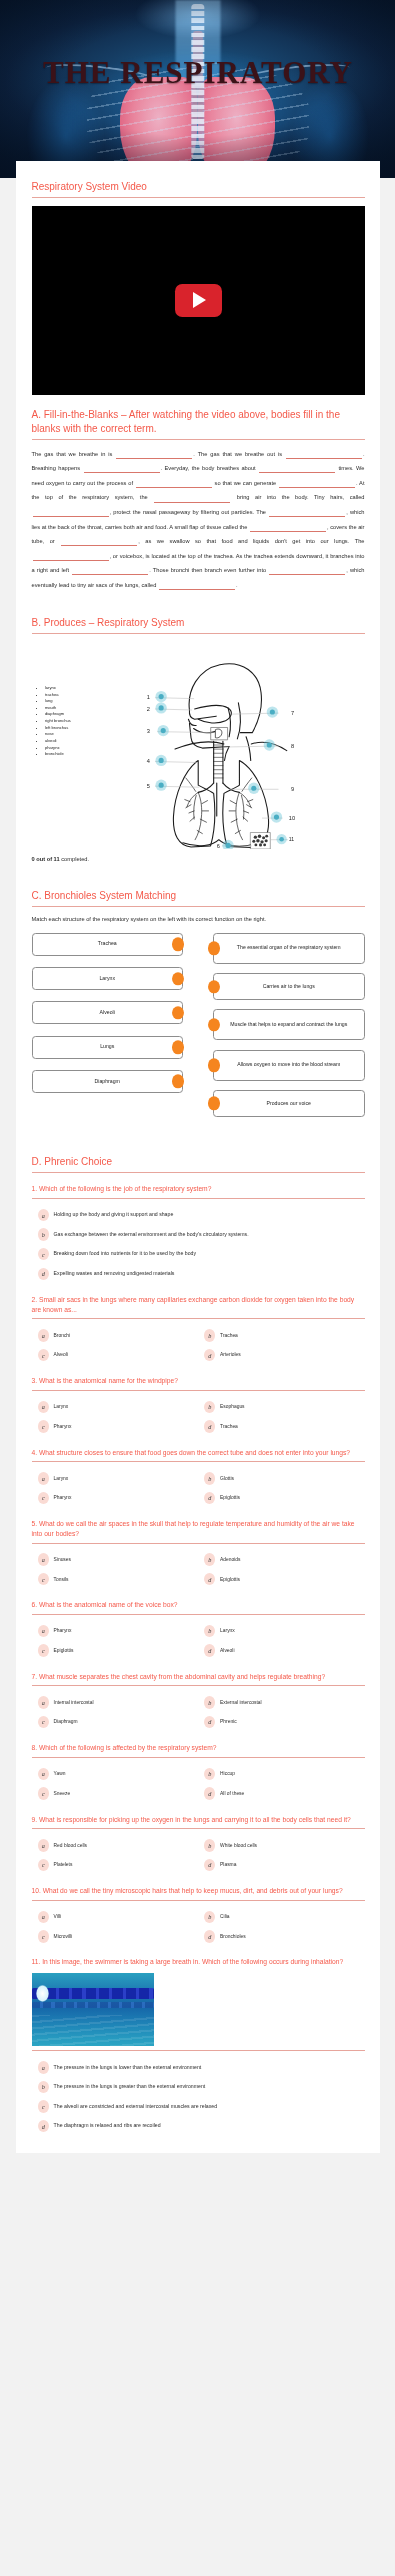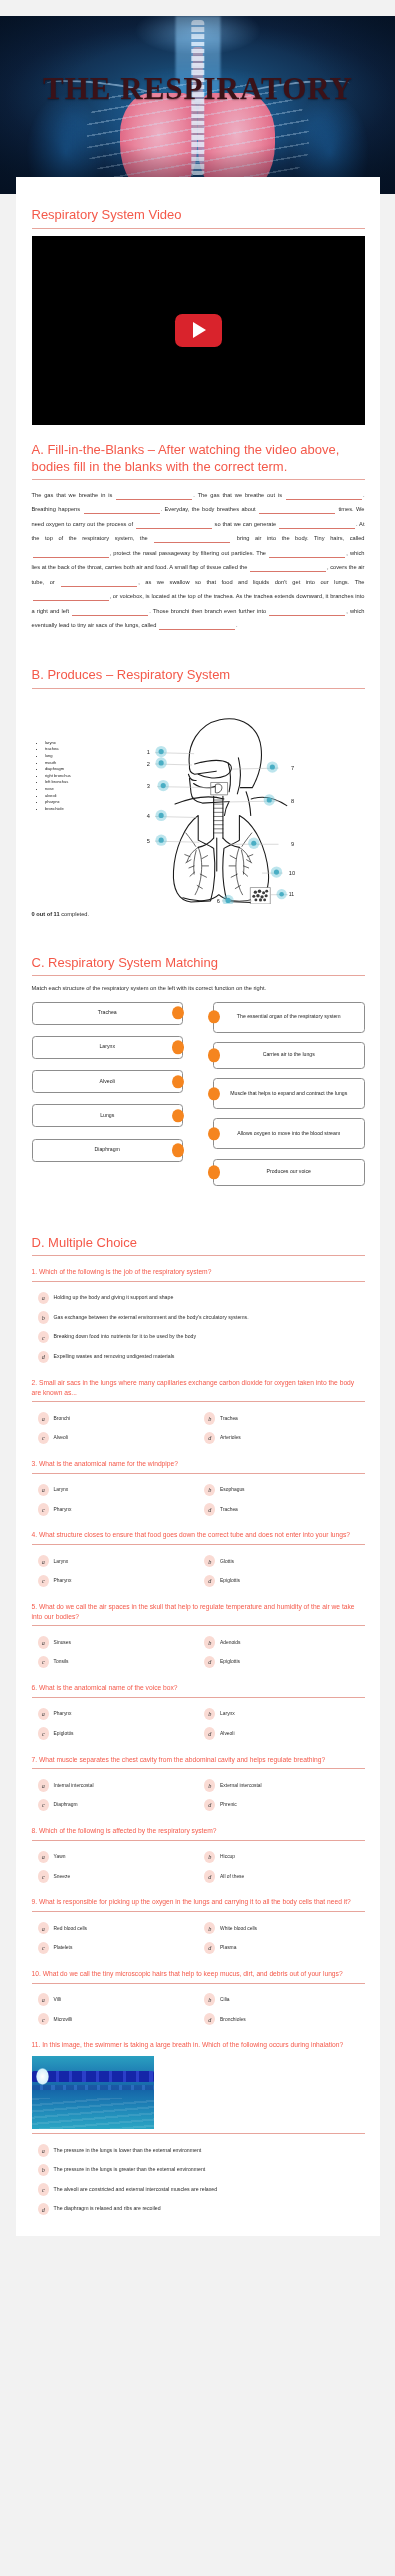--- a/index.html
+++ b/index.html
@@ -11,21 +11,20 @@
   }
   .page { width:396px; position:relative; }
 
   
   .hero {
     position: relative;
     width: 396px;
     height: 178px;
     overflow: hidden;
     background: radial-gradient(ellipse 70% 60% at 50% 45%, #1d5f8f 0%, #163f66 35%, #0d2341 70%, #081a31 100%);
-    margin-top: 16px;
   }
   .hero .torso {
     position:absolute; left:50%; top:-6%; width:88%; height:118%;
     transform: translateX(-50%);
     background:
       radial-gradient(ellipse 26% 17% at 50% 12%, rgba(130,200,255,.55), rgba(30,90,150,0) 70%),
       radial-gradient(ellipse 58% 46% at 50% 62%, rgba(40,140,220,.55), rgba(20,70,130,0) 72%),
       radial-gradient(ellipse 16% 40% at 12% 70%, rgba(35,130,210,.55), rgba(10,50,100,0) 70%),
       radial-gradient(ellipse 16% 40% at 88% 70%, rgba(35,130,210,.55), rgba(10,50,100,0) 70%);
     filter: blur(0.5px);
@@ -88,24 +87,24 @@
     position: relative;
     width: 364px;
     margin: -17px auto 14.4px;
     background:#fff;
     padding: 13.4px 15.5px 17.5px;
     z-index: 10;
   }
 
   .sec-title {
     color:#f4594a;
-    font-size: 13px;
+    font-size: 10px;
     font-weight: 400;
     line-height: 1.35;
-    margin-top: 16px;
+    margin-top: 6px;
   }
   .sec-rule { border-bottom:0.5px solid #e7a59c; margin: 3.6px 0 7.2px; }
 
   .video {
     width:100%; height:189px; background:#000;
     display:flex; align-items:center; justify-content:center;
     margin-bottom: 13.4px;
   }
   .play-btn {
     width:47px; height:33px; border-radius:7.2px; background:#d9232c;
@@ -419,21 +418,21 @@
           </g>
         </svg>
       </div>
     </div>
 
     <div class="completed">
       <b>0 out of 11</b><span> completed.</span>
     </div>
 
     <div style="height:20.6px"></div>
-    <div class="sec-title">C.  Respiratory System Matching</div>
+    <div class="sec-title">C.  Bronchioles System Matching</div>
     <div class="sec-rule"></div>
     <div class="match-intro">Match each structure of the respiratory system on the left with its correct function on the right.</div>
 
     <div class="match-grid">
       <div class="match-col left">
         <div class="match-item">
           <span>Trachea</span>
           <span class="dot"></span>
         </div>
         <div class="match-item">
@@ -472,21 +471,21 @@
           <span>Allows oxygen to move into the blood stream</span>
         </div>
         <div class="match-item" style="min-height:27px">
           <span class="dot"></span>
           <span>Produces our voice</span>
         </div>
       </div>
     </div>
 
     <div style="height:32px"></div>
-    <div class="sec-title">D. Multiple Choice</div>
+    <div class="sec-title">D. Phrenic Choice</div>
     <div class="sec-rule"></div>
 
     <div class="mc-block" id="mc-container">
         <div>
           <div class="q-text"><span>1.</span> <span>Which of the following is the job of the respiratory system?</span></div>
           <div class="q-rule"></div>
           <div class="opt-grid">
             <div class="opt full">
               <span class="opt-letter">a</span>
               <span class="opt-text">Holding up the body and giving it support and shape</span>

